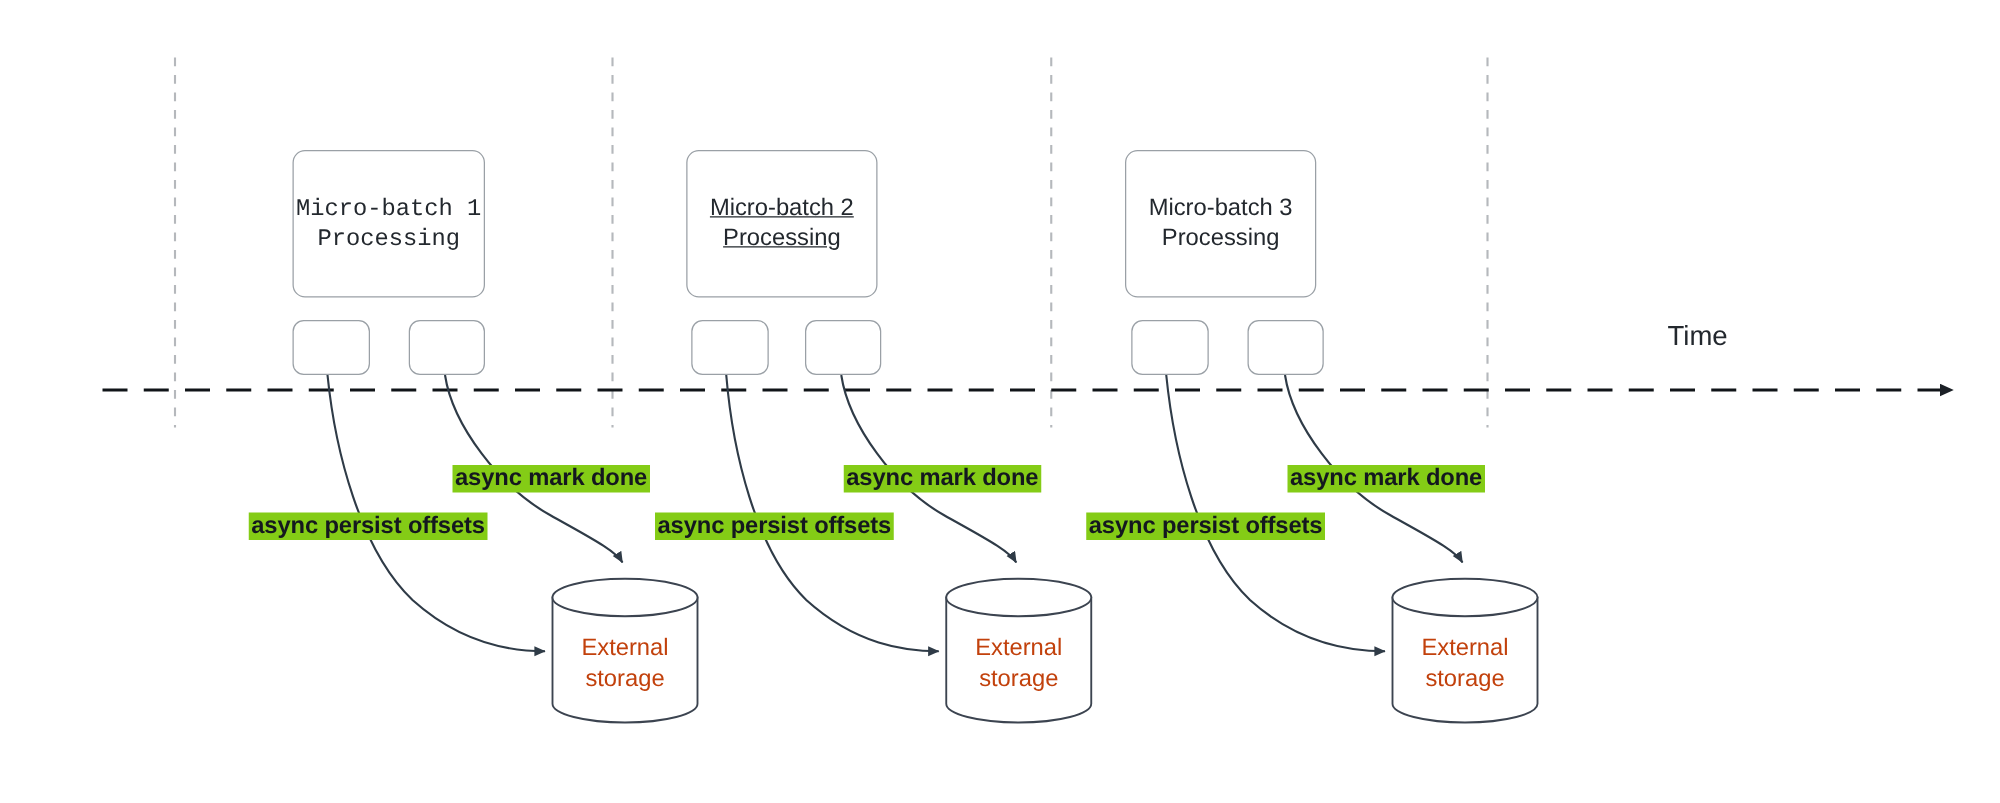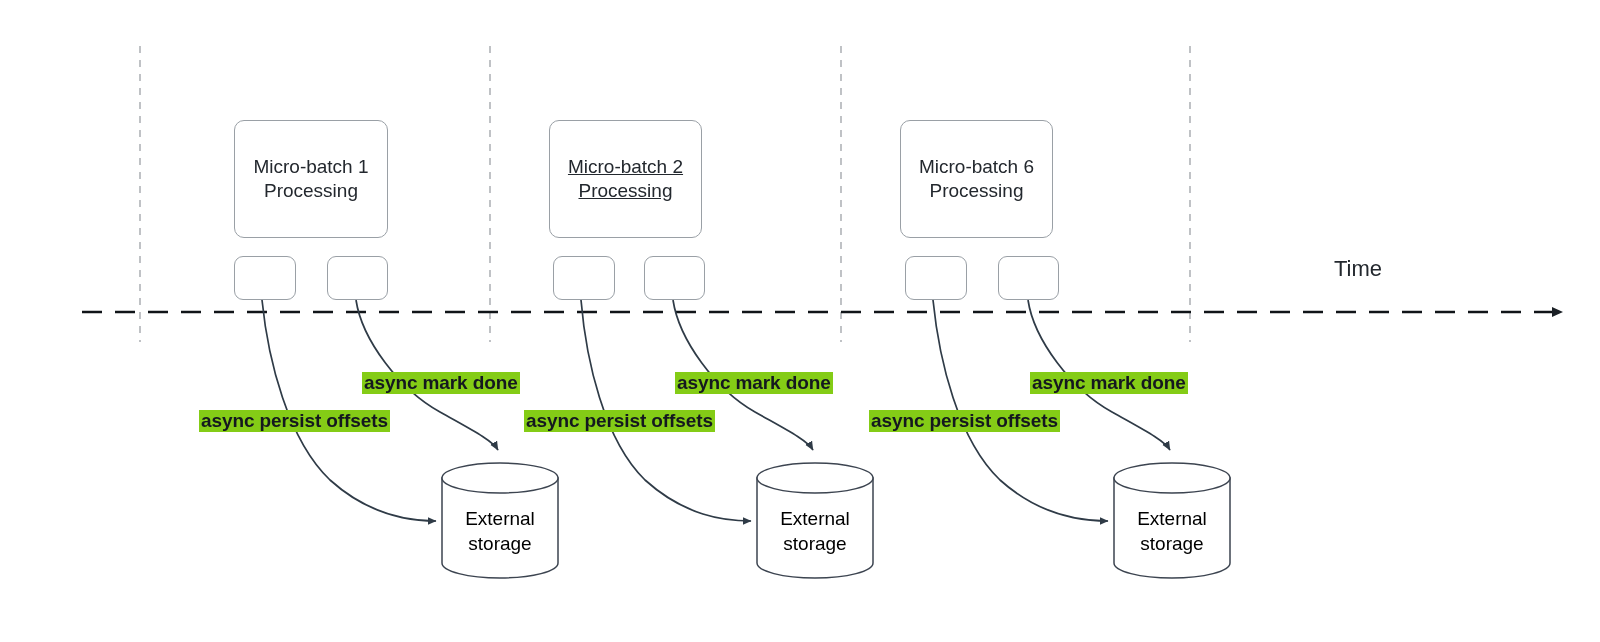--- a/index.html
+++ b/index.html
@@ -52,21 +52,21 @@
     color: #14181f;
     white-space: nowrap;
     background: #84cc16;
     padding: 0 2px;
     z-index: 6;
     letter-spacing: -0.1px;
   }
   .cyl-label {
     position: absolute;
     font-size: 19px;
-    color: #000000;
+    color: #c2410c;
     text-align: center;
     white-space: pre-line;
     line-height: 1.3;
     z-index: 5;
   }
   .time-label {
     position: absolute;
     font-size: 22px;
     color: #23282e;
     z-index: 5;
@@ -116,21 +116,21 @@
   <g>
     <path d="M757,478 L757,563 A58,15 0 0 0 873,563 L873,478 Z" fill="#ffffff" stroke="#3c4450" stroke-width="1.5"></path>
     <ellipse cx="815" cy="478" rx="58" ry="15" fill="#ffffff" stroke="#3c4450" stroke-width="1.5"></ellipse>
   </g>
   <g>
     <path d="M1114,478 L1114,563 A58,15 0 0 0 1230,563 L1230,478 Z" fill="#ffffff" stroke="#3c4450" stroke-width="1.5"></path>
     <ellipse cx="1172" cy="478" rx="58" ry="15" fill="#ffffff" stroke="#3c4450" stroke-width="1.5"></ellipse>
   </g>
 </svg>
 
-<div class="node" style="left:234px; top:120px; width:154px; height:118px;">
+<div class="node" style="left:234px; top:120px; width:154px; height:118px;font-family:Liberation Mono, monospace;">
   <span>Micro-batch 1
 Processing</span>
 </div>
 <div class="mini-node" style="left:234px; top:256px; width:62px; height:44px;"></div>
 <div class="mini-node" style="left:327px; top:256px; width:61px; height:44px;"></div>
 <div class="edge-label" style="left:199px; top:410px;">async persist offsets</div>
 <div class="edge-label" style="left:362px; top:372px;">async mark done</div>
 <div class="cyl-label" style="left:442px; top:507px; width:116px;">External
 storage</div>
 
@@ -139,21 +139,21 @@
 Processing</span>
 </div>
 <div class="mini-node" style="left:553px; top:256px; width:62px; height:44px;"></div>
 <div class="mini-node" style="left:644px; top:256px; width:61px; height:44px;"></div>
 <div class="edge-label" style="left:524px; top:410px;">async persist offsets</div>
 <div class="edge-label" style="left:675px; top:372px;">async mark done</div>
 <div class="cyl-label" style="left:757px; top:507px; width:116px;">External
 storage</div>
 
 <div class="node" style="left:900px; top:120px; width:153px; height:118px;">
-  <span>Micro-batch 6
+  <span>Micro-batch 3
 Processing</span>
 </div>
 <div class="mini-node" style="left:905px; top:256px; width:62px; height:44px;"></div>
 <div class="mini-node" style="left:998px; top:256px; width:61px; height:44px;"></div>
 <div class="edge-label" style="left:869px; top:410px;">async persist offsets</div>
 <div class="edge-label" style="left:1030px; top:372px;">async mark done</div>
 <div class="cyl-label" style="left:1114px; top:507px; width:116px;">External
 storage</div>
 
 <div class="time-label" style="left:1334px; top:256px;">Time</div>

